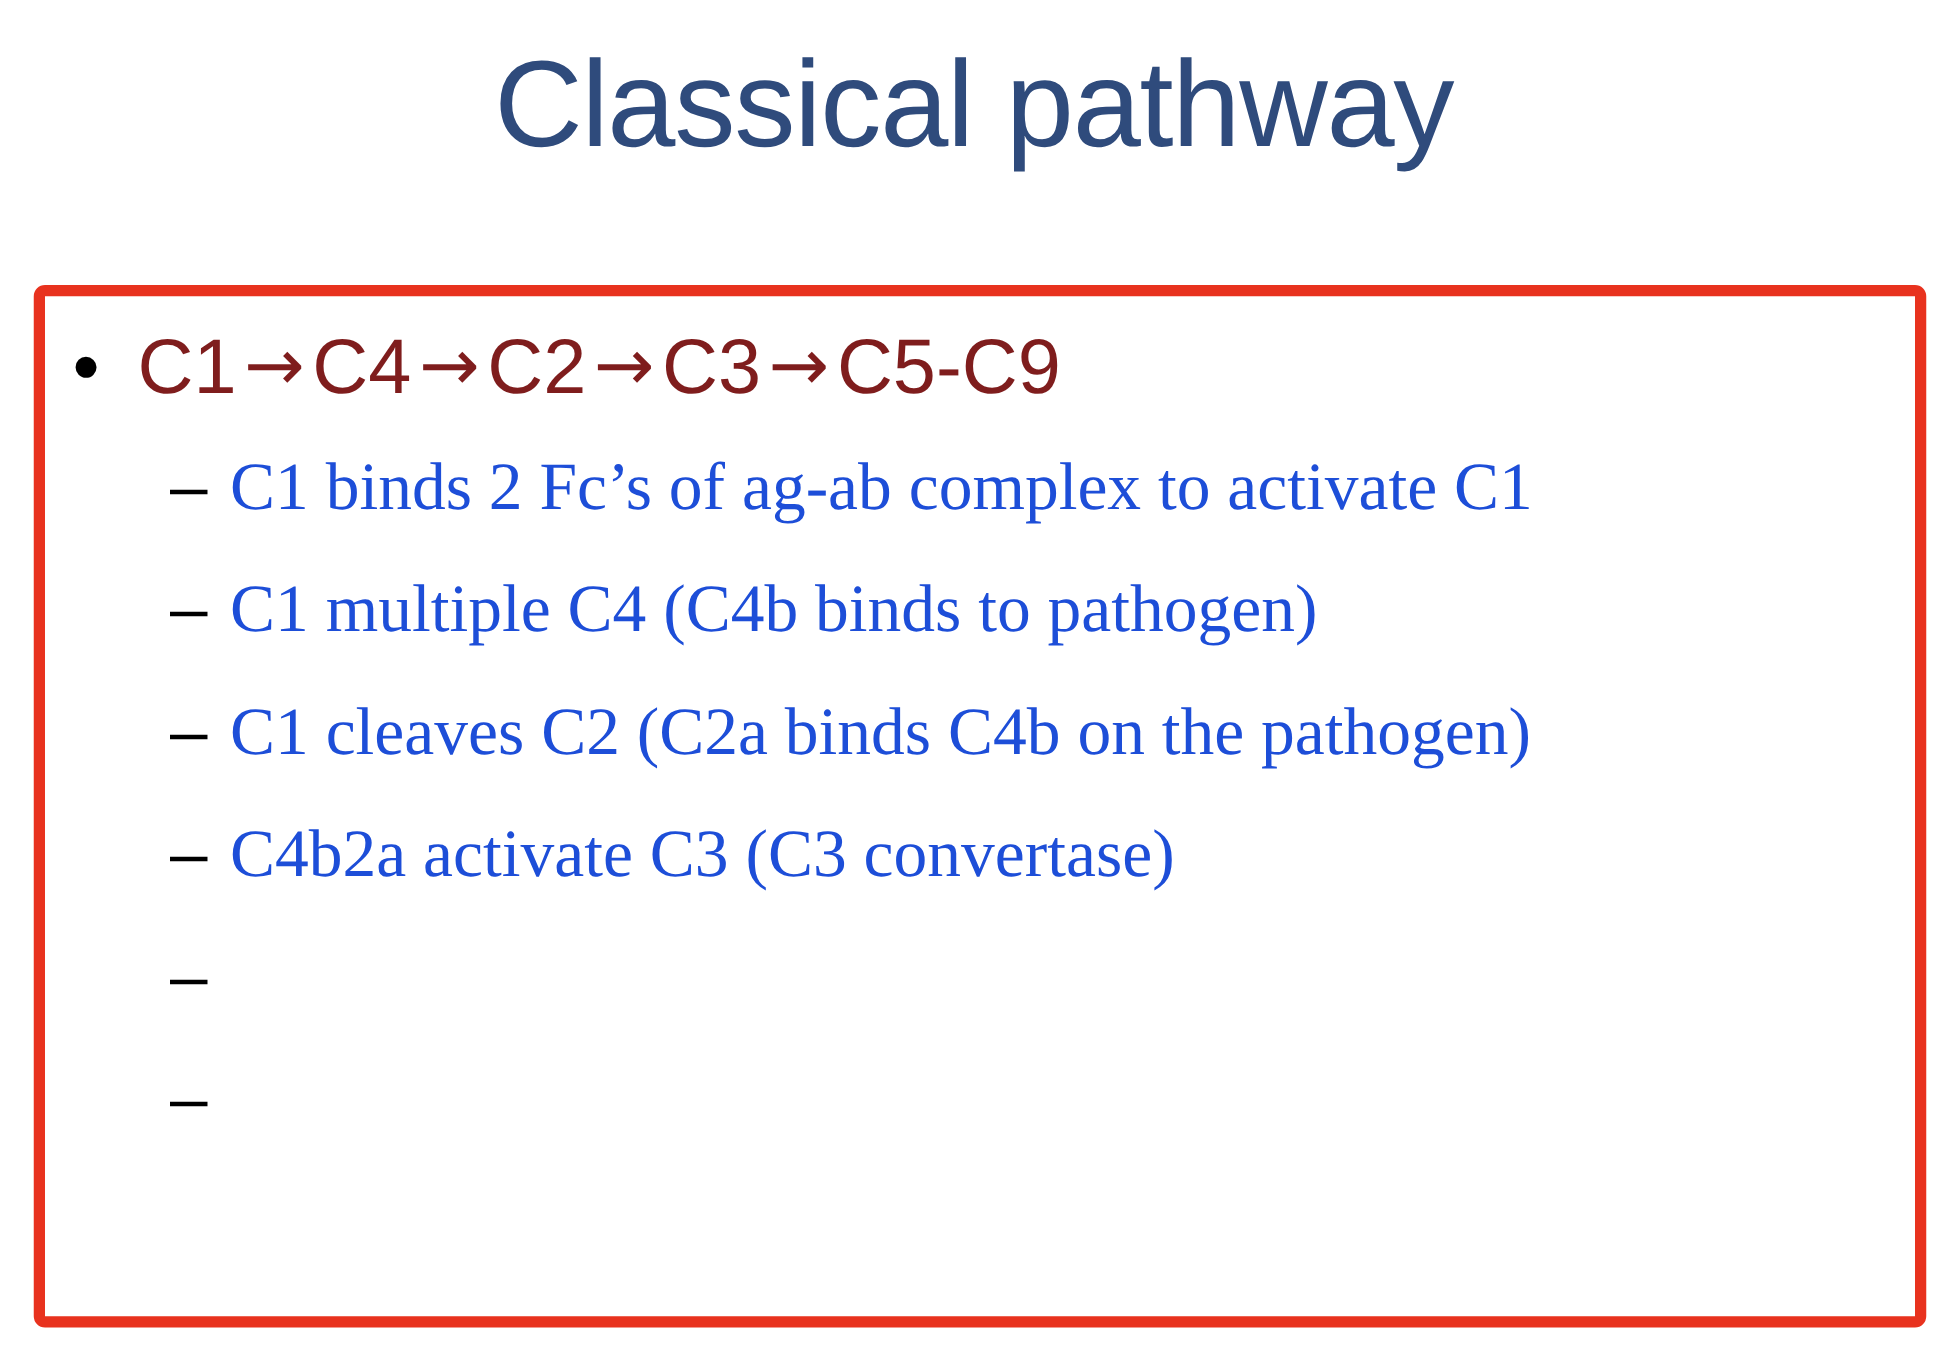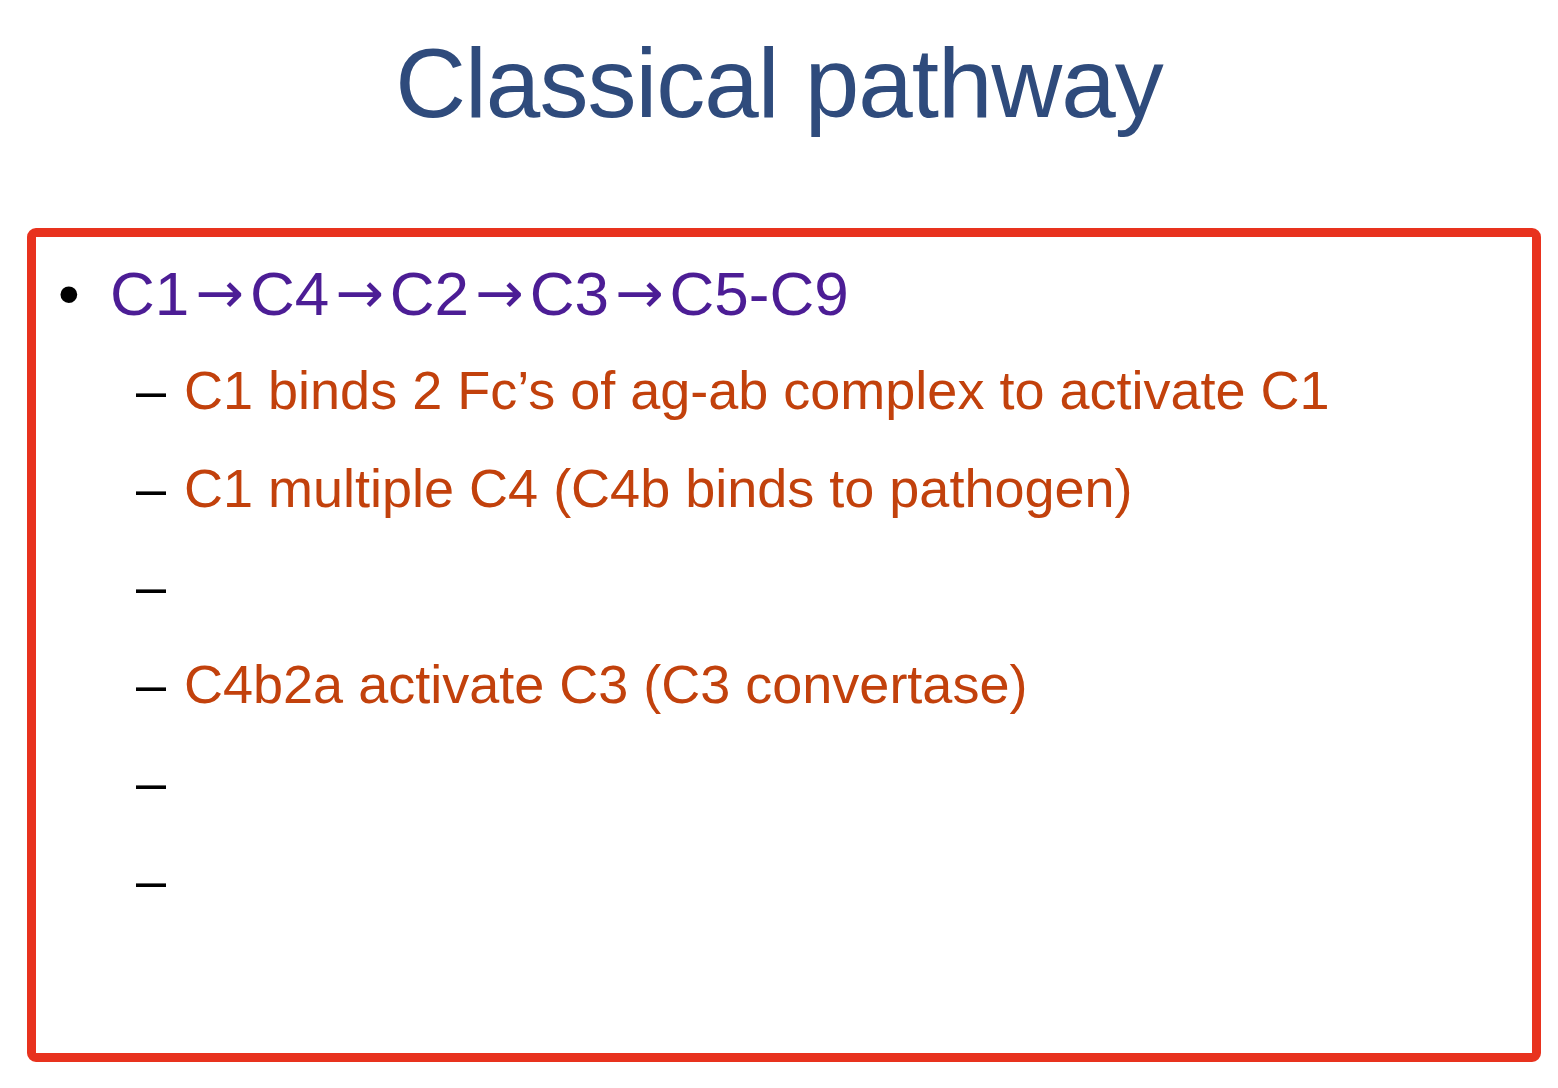--- a/index.html
+++ b/index.html
@@ -65,21 +65,21 @@
     width: 52px;
     font-size: 62px;
     line-height: 74px;
     color: #000000;
     text-align: left;
   }
   .l1-text {
     flex: 1 1 auto;
     font-size: 62px;
     line-height: 74px;
-    color: #4c1d95;
+    color: #7f1d1d;
     white-space: nowrap;
   }
   .l1-text .arrow {
     font-family: "DejaVu Sans", sans-serif;
     font-size: 58px;
     padding: 0 6px;
     position: relative;
     top: -2px;
   }
 
@@ -95,21 +95,22 @@
     flex: 0 0 auto;
     width: 48px;
     font-size: 54px;
     line-height: 64px;
     color: #000000;
   }
   .l2-text {
     flex: 1 1 auto;
     font-size: 54px;
     line-height: 64px;
-    color: #c2410c;
+    color: #1d4ed8;
+    font-family: Liberation Serif, serif;
   }
   .l2-row.first-sub {
     margin-top: 26px;
   }
 </style>
 </head>
 <body>
 
 <div id="slide-title">Classical pathway</div>
 
@@ -128,20 +129,21 @@
       <span class="l2-text">C1 binds 2 Fc’s of ag-ab complex to activate C1</span>
     </div>
 
     <div class="l2-row">
       <span class="l2-marker">–</span>
       <span class="l2-text">C1 multiple C4 (C4b binds to pathogen)</span>
     </div>
 
     <div class="l2-row">
       <span class="l2-marker">–</span>
+      <span class="l2-text">C1 cleaves C2 (C2a binds C4b on the pathogen)</span>
     </div>
 
     <div class="l2-row">
       <span class="l2-marker">–</span>
       <span class="l2-text">C4b2a activate C3 (C3 convertase)</span>
     </div>
 
     <div class="l2-row">
       <span class="l2-marker">–</span>
     </div>

